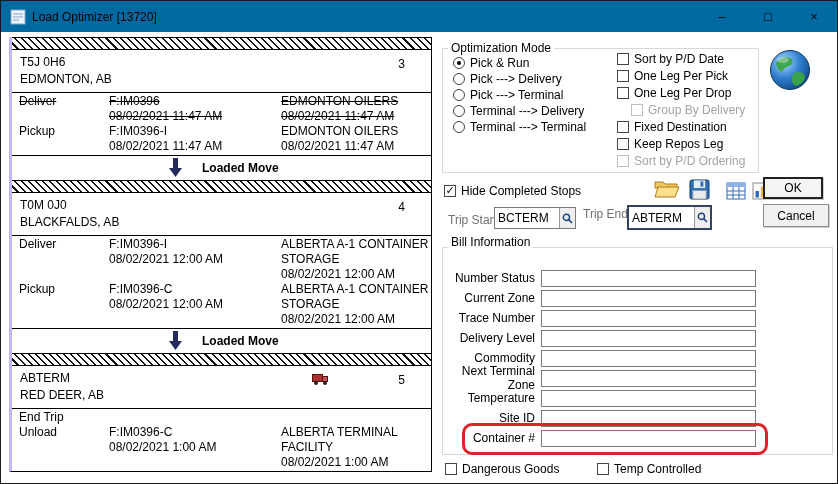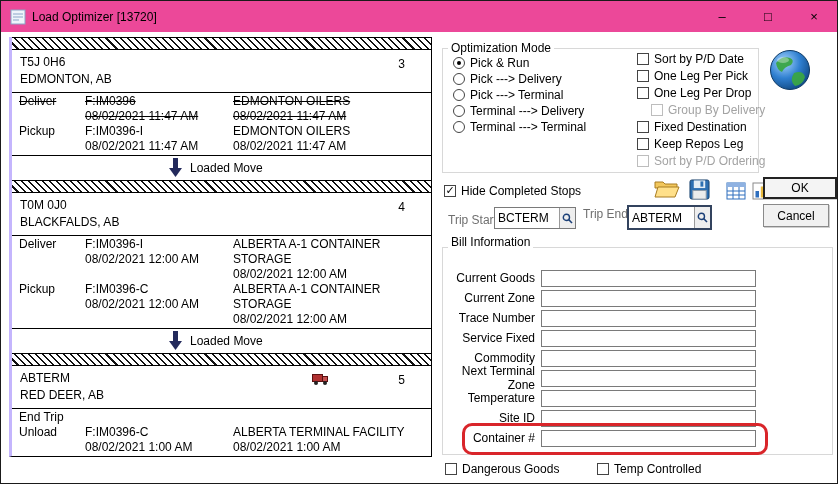--- a/index.html
+++ b/index.html
@@ -1,43 +1,43 @@
 <!DOCTYPE html>
 <html><head>
 <meta charset="utf-8">
 <style>
   * { margin:0; padding:0; box-sizing:border-box; }
   html,body { width:838px; height:484px; }
   body { font-family:"Liberation Sans", sans-serif; font-size:12px; color:#000; background:#fff; }
   .window { position:absolute; top:0; left:0; width:838px; height:484px; background:#fff; border:1px solid #1a1a1a; overflow:hidden; }
 
   
-  .titlebar { position:absolute; top:0; left:0; right:0; height:31px; display:flex; align-items:center; background:#ec4899; }
+  .titlebar { position:absolute; top:0; left:0; right:0; height:31px; display:flex; align-items:center; background:#0369a1; }
   .app-icon { margin-left:9px; width:16px; height:16px; flex:none; }
   .title { margin-left:6px; }
   .win-controls { position:absolute; right:0; top:0; height:31px; display:flex; }
   .win-btn { width:46px; height:31px; display:flex; align-items:center; justify-content:center; font-size:13px; cursor:default; }
 
   
   .stops { position:absolute; left:8px; top:36px; width:423px; border-left:3px solid #c4b5fd; border-right:1px solid #000; border-bottom:1px solid #000; background:#fff; }
   .hatch { height:13px; border-top:1px solid #000; border-bottom:1px solid #000;
            background:repeating-linear-gradient(45deg,#fff 0 3.5px,#111 3.5px 5px); }
   .shead { position:relative; height:42px; padding:4px 8px 0; line-height:17px; }
   .sseq { position:absolute; right:26px; top:6px; }
   .truck-ic { position:absolute; left:300px; top:6px; }
   .hline { border-top:1px solid #000; }
   .sdetails { padding:1px 0; }
-  .drow { display:flex; line-height:15px; }
+  .drow { display:flex; line-height:15px;gap:24px; }
   .ca { width:73px; padding-left:7px; flex:none; }
   .cr { width:148px; flex:none; }
   .cp { flex:1; }
   .pad1 { padding-top:15px; }
   .struck { text-decoration:line-through; }
   .move { height:24px; display:flex; align-items:center; padding-left:157px; }
-  .move span { margin-left:8px; }
+  .move span { margin-left:20px;font-weight:bold; }
 
   
   .gbox { position:absolute; border:1px solid #d8d8d8; background:#fff; }
   .legend { position:absolute; background:#fff; padding:0 3px; z-index:2; }
 
   
   .opt-row { display:flex; align-items:center; height:16px; }
   .cbx-row { display:flex; align-items:center; height:17px; }
   .radio { width:12px; height:12px; border:1px solid #444; border-radius:50%; background:#fff; position:relative; margin-right:5px; flex:none; }
   .radio.sel::after { content:""; position:absolute; left:3px; top:3px; width:4px; height:4px; border-radius:50%; background:#000; }
@@ -231,21 +231,21 @@
     <div class="opt-row">
       <span class="radio"></span>
       <span>Terminal ---&gt; Delivery</span>
     </div>
     <div class="opt-row">
       <span class="radio"></span>
       <span>Terminal ---&gt; Terminal</span>
     </div>
   </div>
 
-  <div class="abs" style="left:636px; top:49px;">
+  <div class="abs" style="left:616px; top:49px;">
     <div class="cbx-row">
       <span class="cb"></span>
       <span>Sort by P/D Date</span>
     </div>
     <div class="cbx-row">
       <span class="cb"></span>
       <span>One Leg Per Pick</span>
     </div>
     <div class="cbx-row">
       <span class="cb"></span>
@@ -316,21 +316,21 @@
   </div>
   <div class="iconbtn" style="left:749px; top:180px; width:24px; height:20px;">
     <svg width="21" height="18" viewBox="0 0 21 18">
       <rect x="1" y="1" width="19" height="16" fill="#fff" stroke="#8a8a8a"></rect>
       <rect x="3.5" y="9" width="3.5" height="6.5" fill="#2f6fbe"></rect>
       <rect x="8.8" y="4.5" width="3.5" height="11" fill="#e8b93c"></rect>
       <rect x="14" y="7" width="3.5" height="8.5" fill="#c0392b"></rect>
     </svg>
   </div>
 
-  <div class="btn default" style="left:762px; top:176px; width:74px; height:22px;">OK</div>
+  <div class="btn default" style="left:762px; top:176px; width:60px; height:22px;">OK</div>
   <div class="btn" style="left:762px; top:203px; width:66px; height:23px;text-align:right;">Cancel</div>
 
   <span class="abs graylbl" style="left:447px; top:212px;">Trip Start</span>
   <div class="lookup" style="left:493px; top:206px; width:82px;">
     <input value="BCTERM" style="">
     <span class="lookup-btn">
       <svg width="11" height="11" viewBox="0 0 11 11">
         <circle cx="4.4" cy="4.4" r="3.1" fill="none" stroke="#1b3f77" stroke-width="1.4"></circle>
         <line x1="6.8" y1="6.8" x2="10" y2="10" stroke="#1b3f77" stroke-width="1.6"></line>
       </svg>
@@ -345,33 +345,33 @@
         <line x1="6.8" y1="6.8" x2="10" y2="10" stroke="#1b3f77" stroke-width="1.6"></line>
       </svg>
     </span>
   </div>
 
   <span class="legend abs" style="left:447px; top:234px;">Bill Information</span>
   <div class="gbox" style="left:441px; top:246px; width:391px; height:208px;"></div>
 
   <div class="bill-rows">
     <div class="frow">
-      <label>Current Goods</label>
+      <label>Number Status</label>
       <input value="" style="">
     </div>
     <div class="frow">
       <label>Current Zone</label>
       <input value="" style="">
     </div>
     <div class="frow">
       <label>Trace Number</label>
       <input value="" style="">
     </div>
     <div class="frow">
-      <label>Service Fixed</label>
+      <label>Delivery Level</label>
       <input value="" style="">
     </div>
     <div class="frow">
       <label>Commodity</label>
       <input value="" style="">
     </div>
     <div class="frow">
       <label>Next Terminal Zone</label>
       <input value="" style="">
     </div>

